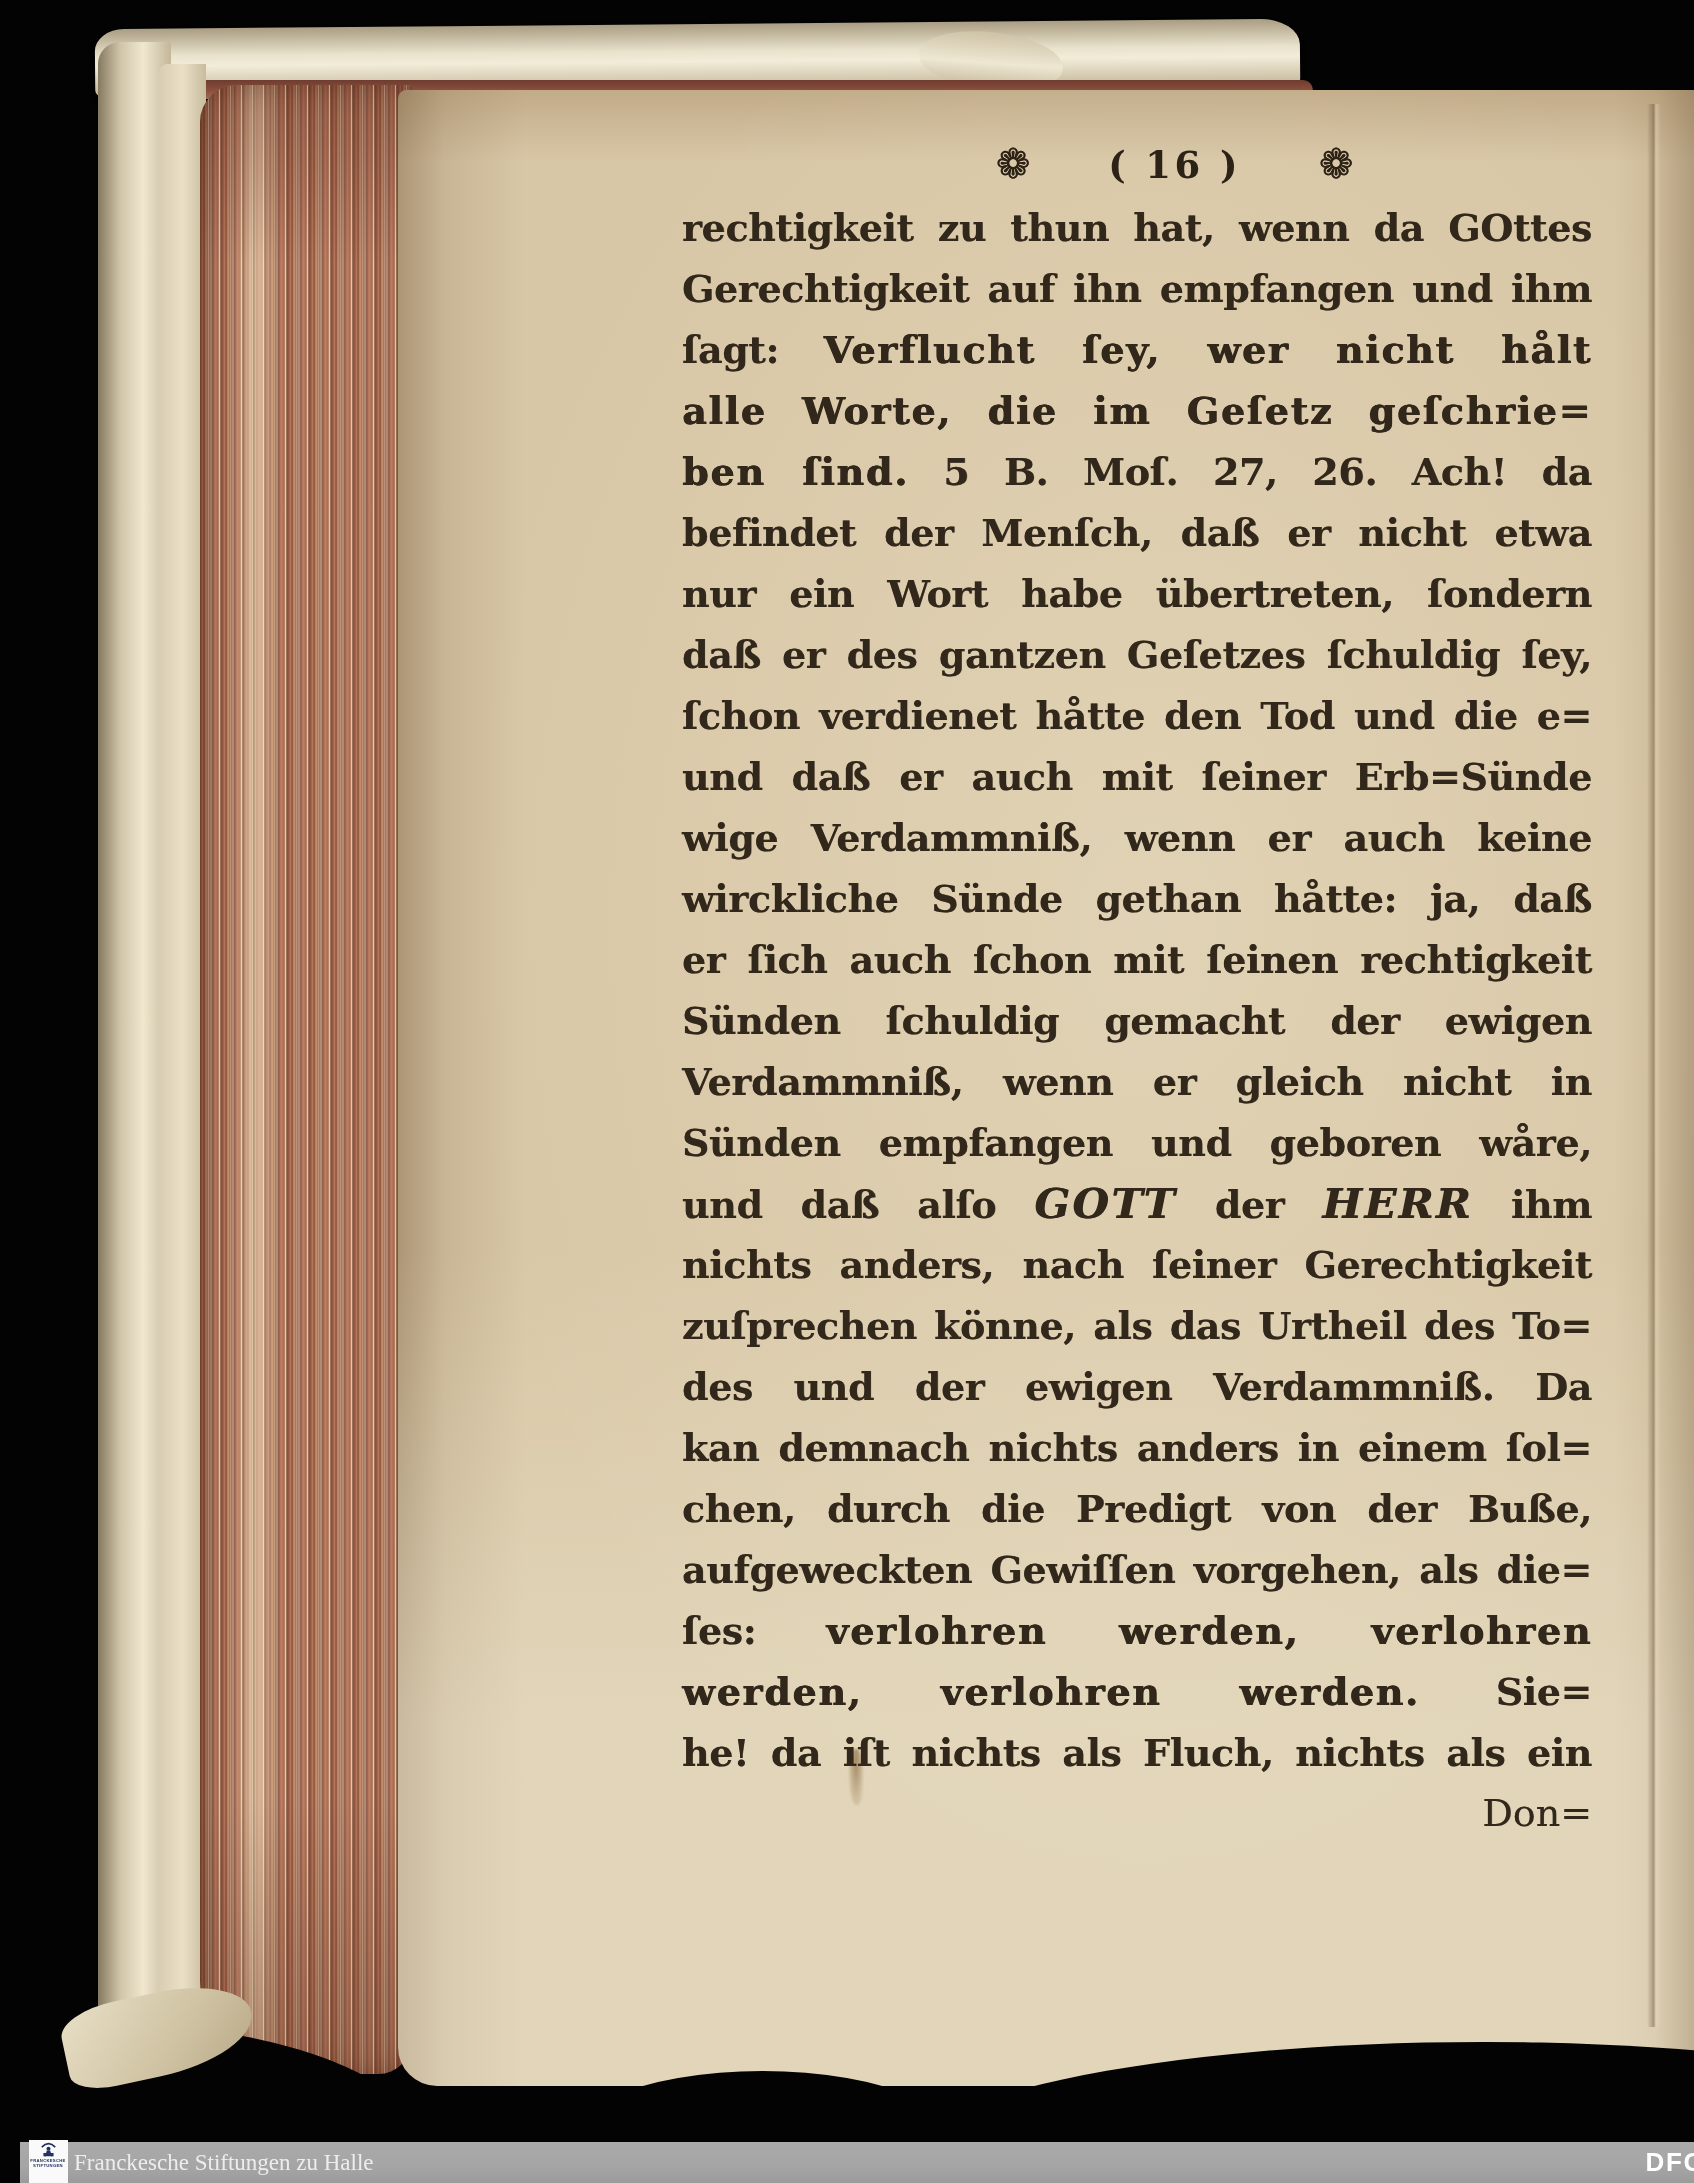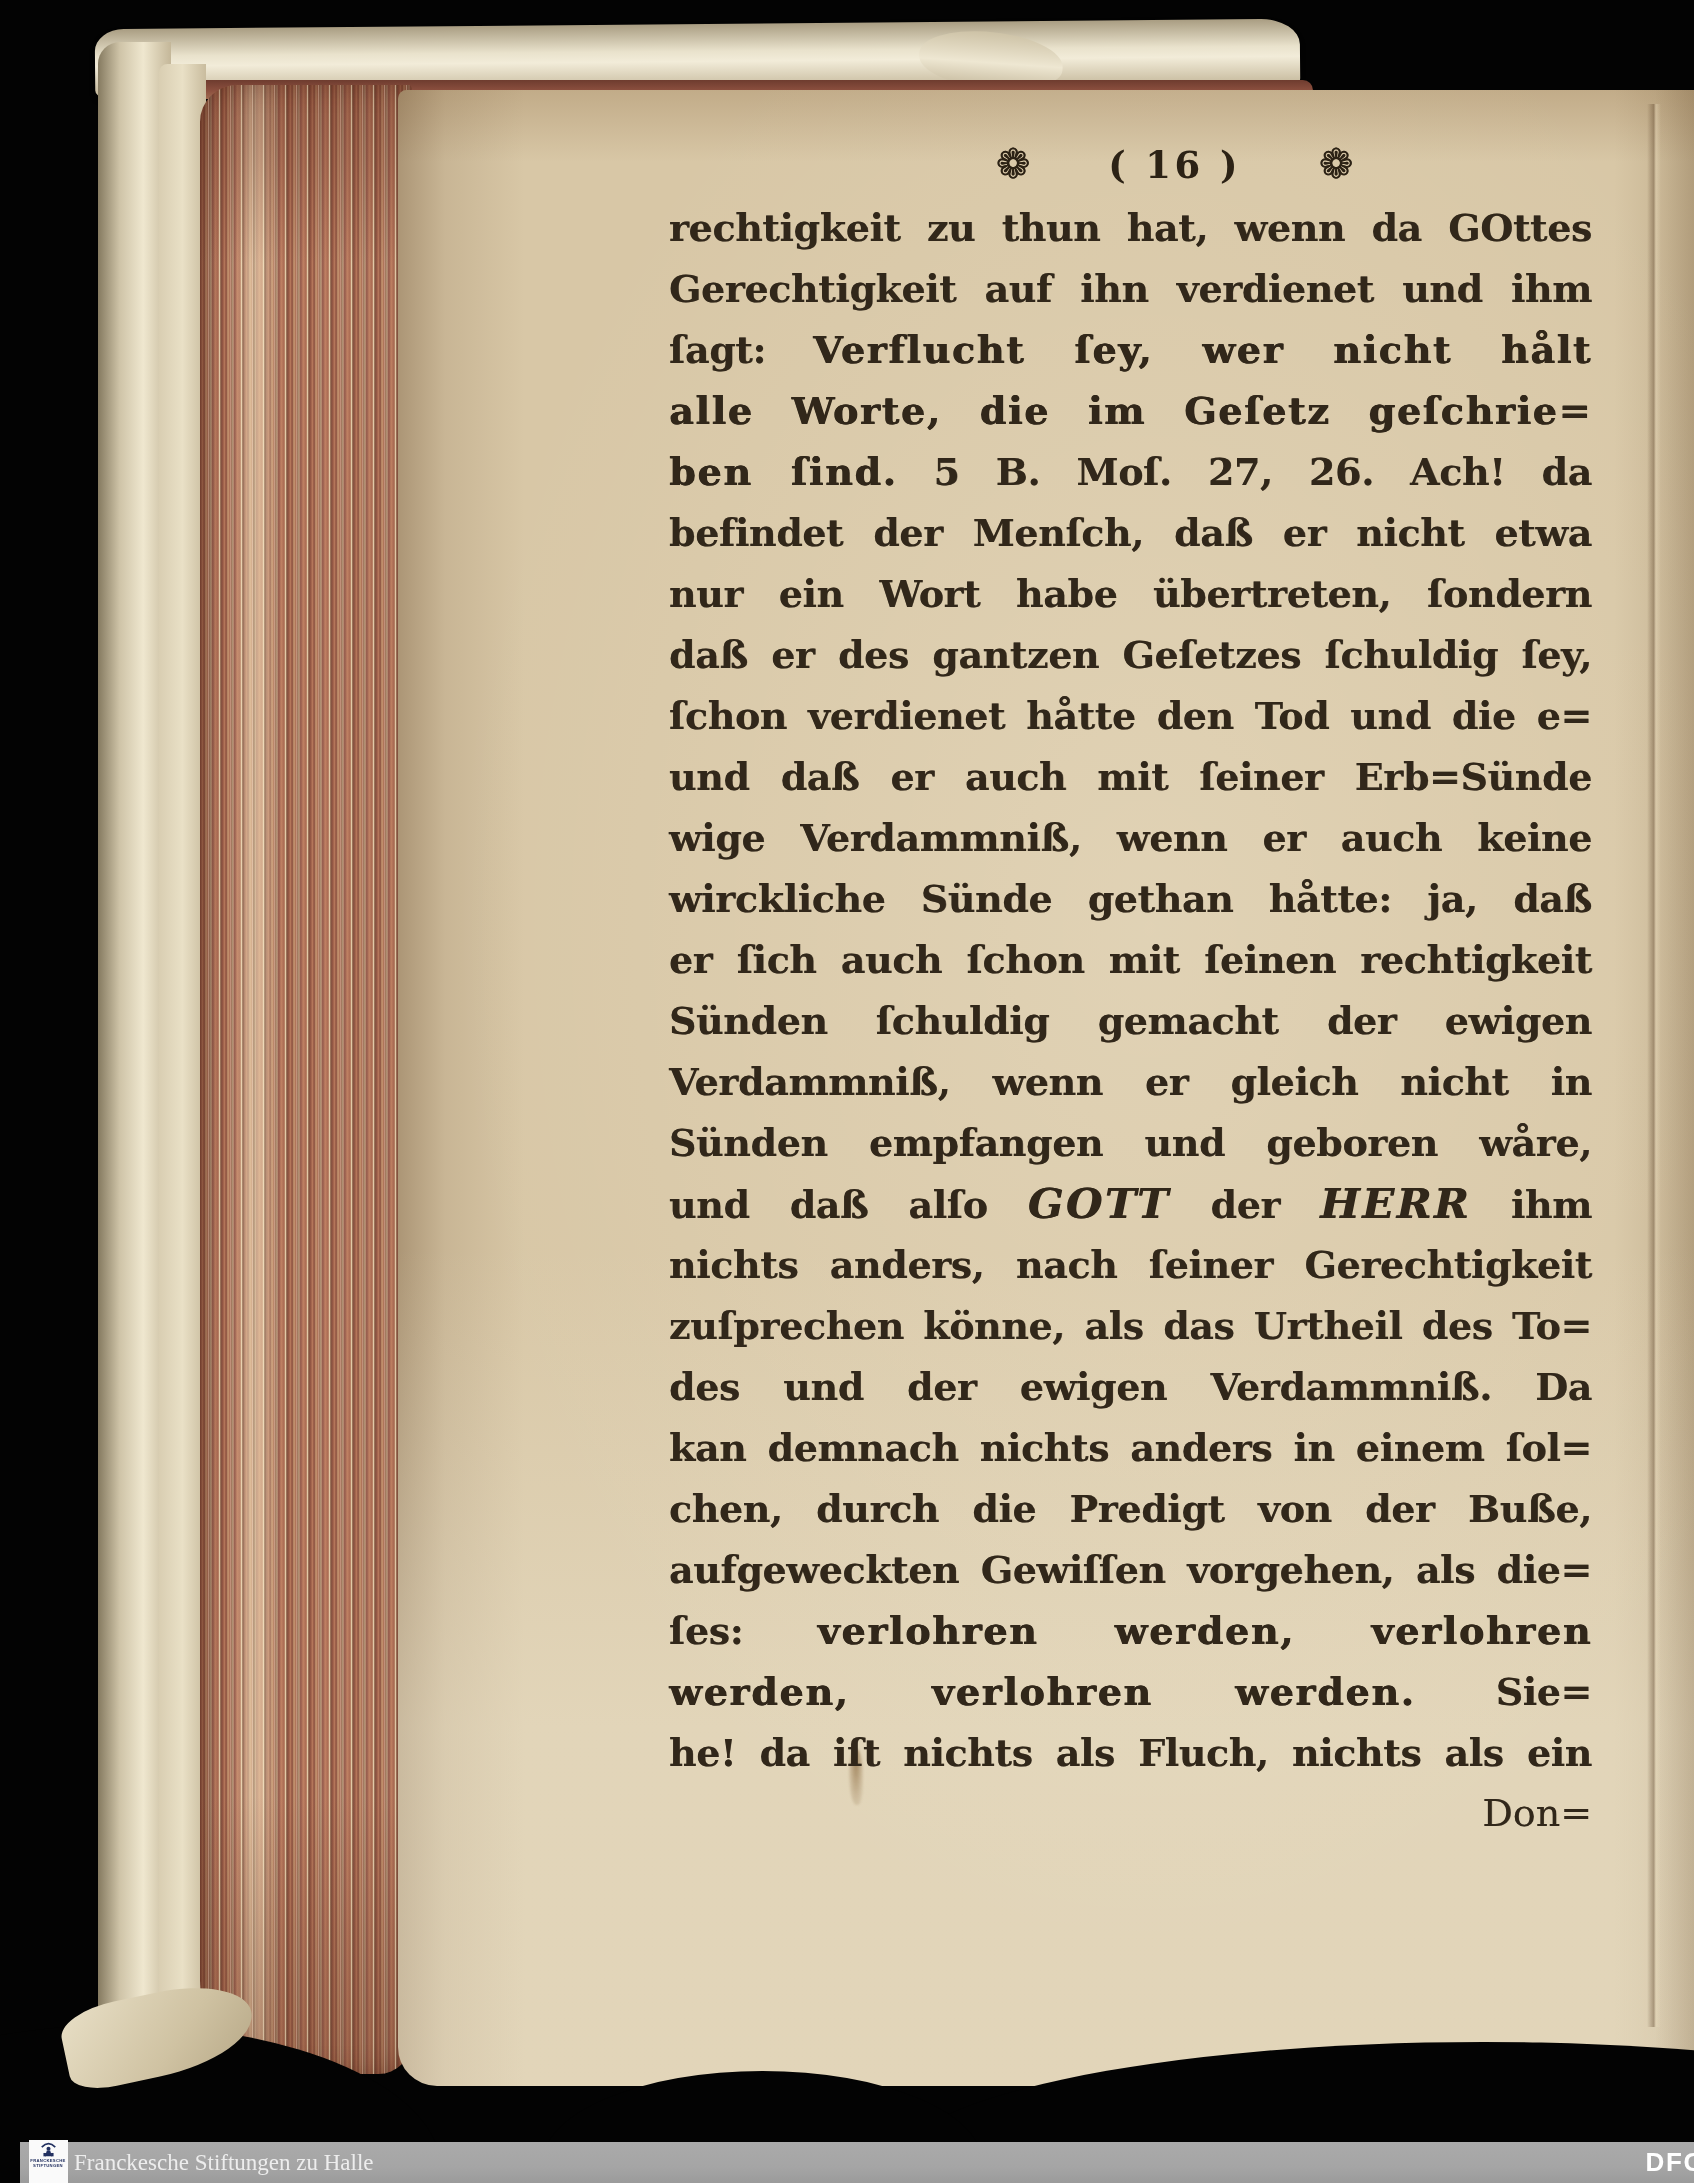--- a/index.html
+++ b/index.html
@@ -61,21 +61,21 @@
     border-radius:50% 50% 40% 60%;filter:blur(0.8px);}
 
   
   .content{position:absolute;left:271px;top:44px;width:923px;color:var(--ink);}
   .pg-header{display:flex;align-items:center;justify-content:center;gap:78px;
     height:61px;transform:translateX(44px);}
   .orn{font-family:"DejaVu Sans",sans-serif;font-size:41px;line-height:41px;color:#2c2215;
     text-shadow:0.4px 0 0 currentColor;}
   .pnum{font-size:37px;font-weight:700;letter-spacing:3.4px;color:#2c2215;}
   .text-lines{margin-top:1.7px;font-size:38px;font-weight:700;letter-spacing:-0.4px;
-    text-shadow:0.3px 0.3px 0 rgba(49,39,26,.55);}
+    text-shadow:0.3px 0.3px 0 rgba(49,39,26,.55);margin-left:13px;}
   .tline{height:61px;line-height:61px;white-space:nowrap;
     text-align:justify;text-align-last:justify;}
   .seg-n{}
   .seg-b{letter-spacing:1.7px;text-shadow:0.8px 0 0 currentColor,0.3px 0.3px 0 rgba(49,39,26,.55);}
   .seg-c{font-size:1.1em;letter-spacing:2.5px;text-shadow:0.7px 0 0 currentColor;font-style:italic;}
   .catchword{height:61px;line-height:61px;text-align:right;font-size:38px;font-weight:400;
     text-shadow:0.3px 0.3px 0 rgba(49,39,26,.55);}
 
   
   .wave{position:absolute;background:#030303;border-radius:50%;}
@@ -118,21 +118,21 @@
     <div class="stain"></div>
 
     <div class="content">
       <div class="pg-header">
         <span class="orn">❁</span>
         <span class="pnum">( 16 )</span>
         <span class="orn">❁</span>
       </div>
       <div class="text-lines" id="text-lines">
           <div class="tline"><span class="seg-n">rechtigkeit zu thun hat, wenn da GOttes</span></div>
-          <div class="tline"><span class="seg-n">Gerechtigkeit auf ihn verdienet und ihm</span></div>
+          <div class="tline"><span class="seg-n">Gerechtigkeit auf ihn empfangen und ihm</span></div>
           <div class="tline"><span class="seg-n">ſagt: </span><span class="seg-b">Verflucht ſey, wer nicht hålt</span></div>
           <div class="tline"><span class="seg-b">alle Worte, die im Geſetz geſchrie=</span></div>
           <div class="tline"><span class="seg-b">ben ſind.</span><span class="seg-n"> 5 B. Moſ. 27, 26. Ach! da</span></div>
           <div class="tline"><span class="seg-n">befindet der Menſch, daß er nicht etwa</span></div>
           <div class="tline"><span class="seg-n">nur ein Wort habe übertreten, ſondern</span></div>
           <div class="tline"><span class="seg-n">daß er des gantzen Geſetzes ſchuldig ſey,</span></div>
           <div class="tline"><span class="seg-n">ſchon verdienet håtte den Tod und die e=</span></div>
           <div class="tline"><span class="seg-n">und daß er auch mit ſeiner Erb=Sünde</span></div>
           <div class="tline"><span class="seg-n">wige Verdammniß, wenn er auch keine</span></div>
           <div class="tline"><span class="seg-n">wirckliche Sünde gethan håtte: ja, daß</span></div>

